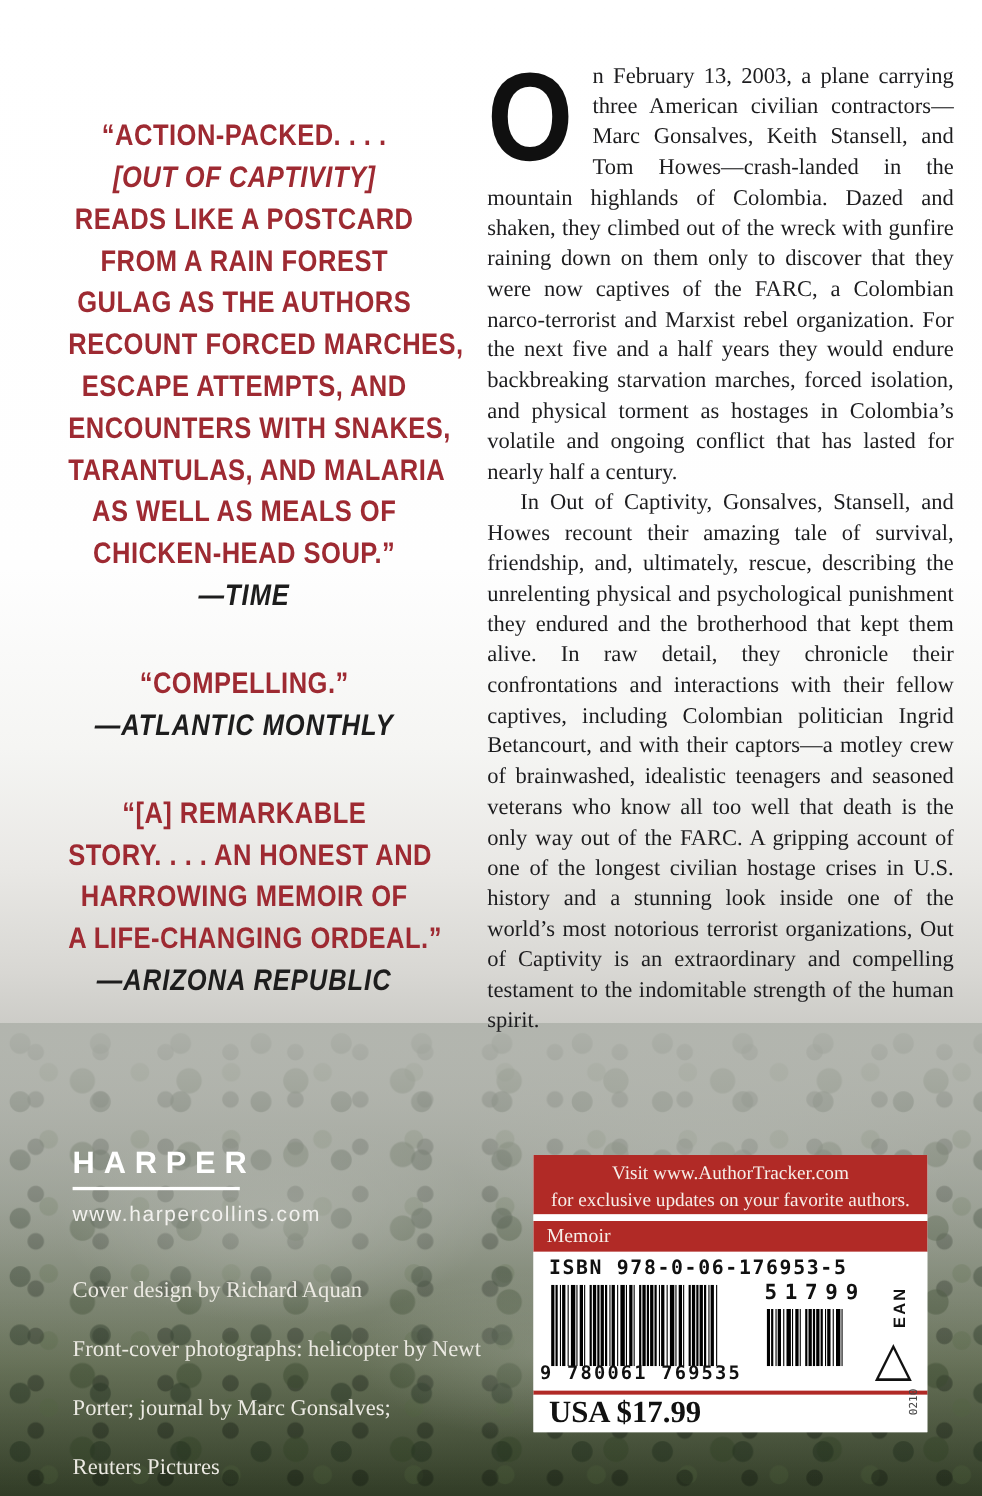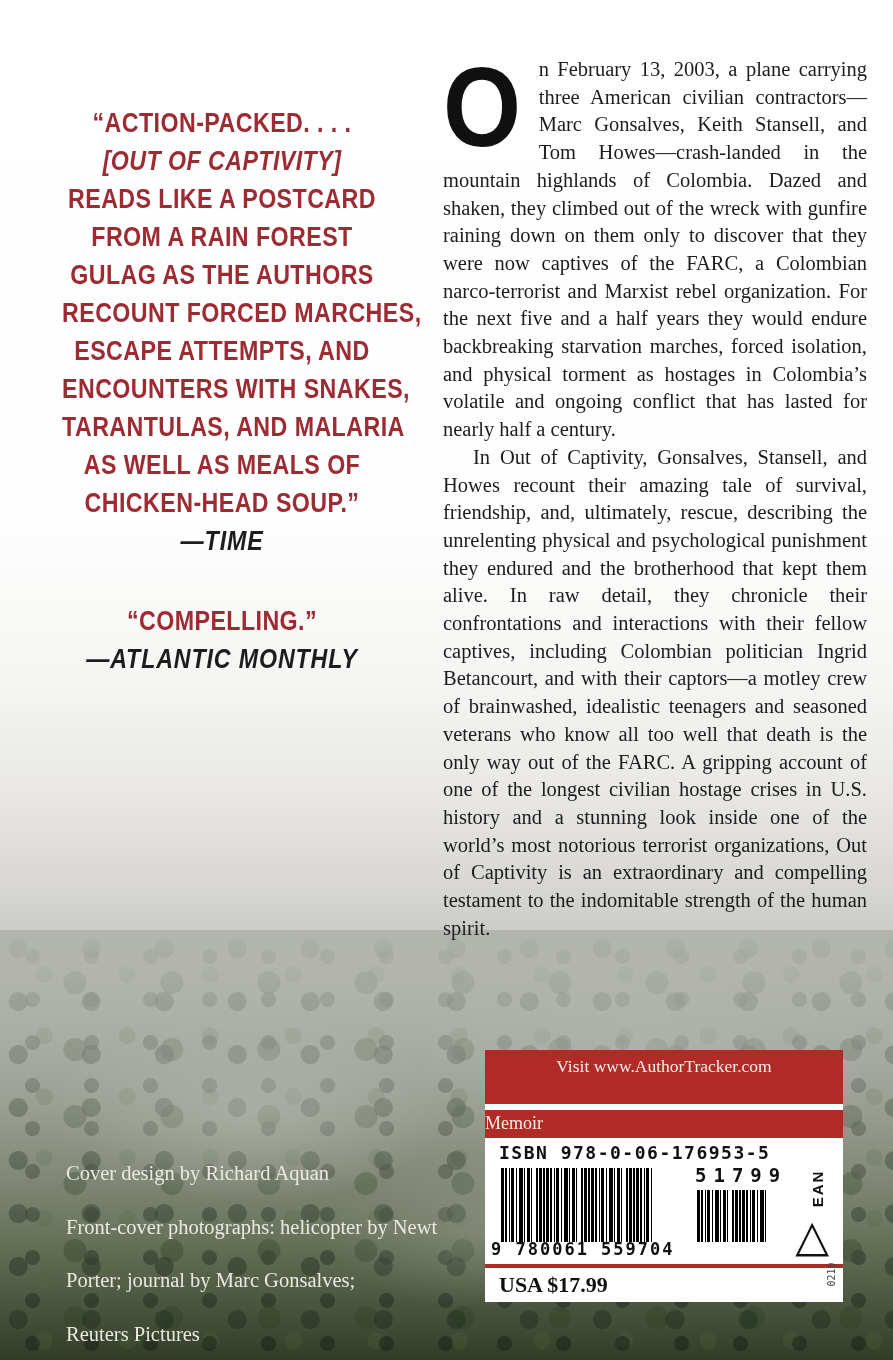--- a/index.html
+++ b/index.html
@@ -100,21 +100,21 @@
     position:absolute;left:485px;top:1050px;width:358px;height:252px;
     background:#fff;
   }
   .bc-banner{
     height:54px;background:var(--banner-red);color:#f6eee8;
     text-align:center;font-size:17.5px;line-height:24px;padding-top:4px;
   }
   .bc-gap{height:6px;background:#fff;}
   .bc-category{
     height:28px;background:var(--banner-red);color:#f6eee8;
-    font-size:18px;line-height:27px;
+    font-size:18px;line-height:27px;padding-left:12px;
   }
   .bc-white{position:relative;height:126px;background:#fff;}
   .isbn-label{
     position:absolute;left:14px;top:4px;
     font-family:"DejaVu Sans Mono",monospace;font-weight:700;
     font-size:18px;letter-spacing:1.5px;color:#111;white-space:nowrap;
   }
   .main-bars{
     position:absolute;left:16px;top:30px;width:168px;height:74px;
     display:flex;align-items:stretch;overflow:hidden;
@@ -144,21 +144,21 @@
   }
   .triangle{
     position:absolute;right:14px;top:74px;
     font-family:"DejaVu Sans",sans-serif;font-size:44px;line-height:48px;color:#111;
   }
   .bc-divider{height:4px;background:var(--banner-red);}
   .bc-price{
     position:relative;height:34px;background:#fff;
     display:flex;align-items:center;padding-left:14px;
   }
-  .price-text{font-weight:700;font-size:22px;color:#111;}
+  .price-text{font-weight:700;font-size:28px;color:#111;}
   .code-small{
     position:absolute;right:0px;bottom:22px;
     transform:rotate(-90deg);transform-origin:center;
     font-family:"DejaVu Sans Mono",monospace;font-size:10px;color:#444;
   }
 </style>
 </head>
 <body>
 
 <div class="page">
@@ -187,40 +187,57 @@
         </div>
       </div>
       <div class="quote">
         <div class="quote-scale">
           <div class="quote-lines">
               <span>“COMPELLING.”</span>
             </div>
           <div class="quote-attrib">—ATLANTIC MONTHLY</div>
         </div>
       </div>
+      <div class="quote">
+        <div class="quote-scale">
+          <div class="quote-lines">
+              <span>“[A] REMARKABLE</span>
+              <span>STORY. . . . AN HONEST AND</span>
+              <span>HARROWING MEMOIR OF</span>
+              <span>A LIFE-CHANGING ORDEAL.”</span>
+            </div>
+          <div class="quote-attrib">—ARIZONA REPUBLIC</div>
+        </div>
+      </div>
     </div>
 
     <div class="body-col">
       <p class="para1"><span class="dropcap">O</span><span><span>n February 13, 2003, a plane carrying three American civilian contractors—Marc Gonsalves, Keith Stansell, and Tom Howes—crash-landed in the mountain highlands of Colombia. Dazed and shaken, they climbed out of the wreck with gunfire raining down on them only to discover that they were now captives of the FARC, a Colombian narco-terrorist and Marxist rebel organization. For the next five and a half years they would endure backbreaking starvation marches, forced isolation, and physical torment as hostages in Colombia’s volatile and ongoing conflict that has lasted for nearly half a century.</span></span></p>
       <p class="para2"><span><span>In </span><span class="it">Out of Captivity</span><span>, Gonsalves, Stansell, and Howes recount their amazing tale of survival, friendship, and, ultimately, rescue, describing the unrelenting physical and psychological punishment they endured and the brotherhood that kept them alive. In raw detail, they chronicle their confrontations and interactions with their fellow captives, including Colombian politician Ingrid Betancourt, and with their captors—a motley crew of brainwashed, idealistic teenagers and seasoned veterans who know all too well that death is the only way out of the FARC. A gripping account of one of the longest civilian hostage crises in U.S. history and a stunning look inside one of the world’s most notorious terrorist organizations, </span><span class="it">Out of Captivity</span><span> is an extraordinary and compelling testament to the indomitable strength of the human spirit.</span></span></p>
     </div>
 
+    <div class="publisher">
+      <div class="harper-logo">HARPER</div>
+      <div class="harper-rule"></div>
+      <div class="harper-url">www.harpercollins.com</div>
+    </div>
 
     <div class="credits">
         <span class="line">Cover design by Richard Aquan</span>
         <span class="line">Front-cover photographs: helicopter by Newt</span>
         <span class="line">Porter; journal by Marc Gonsalves;</span>
         <span class="line">Reuters Pictures</span>
         <span class="line">Back-cover photograph: misty forest by Image</span>
         <span class="line">Source Photography/Veer</span>
       </div>
 
     <div class="bc-box">
       <div class="bc-banner">
         <div>Visit www.AuthorTracker.com</div>
+        <div>for exclusive updates on your favorite authors.</div>
       </div>
       <div class="bc-gap"></div>
       <div class="bc-category">Memoir</div>
       <div class="bc-white">
         <div class="isbn-label">ISBN 978-0-06-176953-5</div>
         <div class="main-bars">
             <span class="bar" style="width: 3px;"></span>
             <span class="sp" style="width: 1px;"></span>
             <span class="bar" style="width: 2px;"></span>
             <span class="sp" style="width: 2px;"></span>
@@ -336,21 +353,21 @@
             <span class="sp" style="width: 1px;"></span>
             <span class="bar" style="width: 3px;"></span>
             <span class="sp" style="width: 2px;"></span>
             <span class="bar" style="width: 1px;"></span>
             <span class="sp" style="width: 2px;"></span>
             <span class="bar" style="width: 4px;"></span>
             <span class="sp" style="width: 1px;"></span>
             <span class="bar" style="width: 1px;"></span>
             <span class="sp" style="width: 2px;"></span>
           </div>
-        <div class="main-digits">9 780061 559704</div>
+        <div class="main-digits">9 780061 769535</div>
         <div class="supp-digits">51799</div>
         <div class="ean-label">EAN</div>
         <div class="triangle">△</div>
       </div>
       <div class="bc-divider"></div>
       <div class="bc-price">
         <span class="price-text">USA $17.99</span>
         <span class="code-small">0210</span>
       </div>
     </div>

